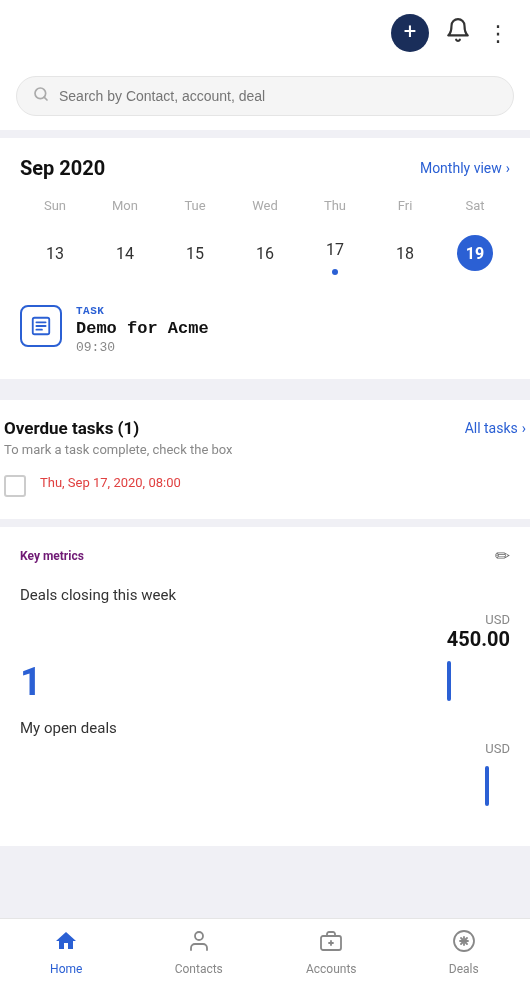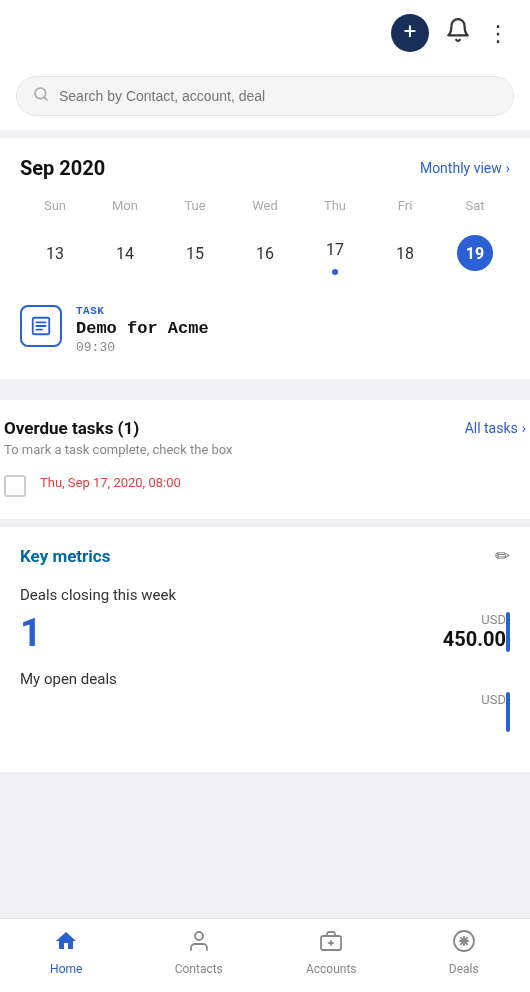--- a/index.html
+++ b/index.html
@@ -261,23 +261,23 @@
       margin-top: 8px;
       padding: 18px 20px 22px;
     }
     .metrics-header {
       display: flex;
       justify-content: space-between;
       align-items: center;
       margin-bottom: 20px;
     }
     .metrics-title {
-      font-size: 17px;
-      font-weight: 700;
-      color: #0369a1;
+      font-size: 12px;
+      font-weight: 700;
+      color: #701a75;
     }
     .edit-icon {
       font-size: 18px;
       color: #666;
       cursor: pointer;
     }
     .metric-row {
       margin-bottom: 18px;
     }
     .metric-label {
@@ -292,20 +292,22 @@
     }
     .metric-count {
       font-size: 38px;
       font-weight: 700;
       color: #2b60d4;
       line-height: 1;
     }
     .metric-amount-wrap {
       display: flex;
       align-items: stretch;
+      gap: 10px;
+      flex-direction: column;
     }
     .metric-amount-details {
       text-align: right;
     }
     .metric-currency {
       font-size: 13px;
       color: #888;
     }
     .metric-amount {
       font-size: 20px;

